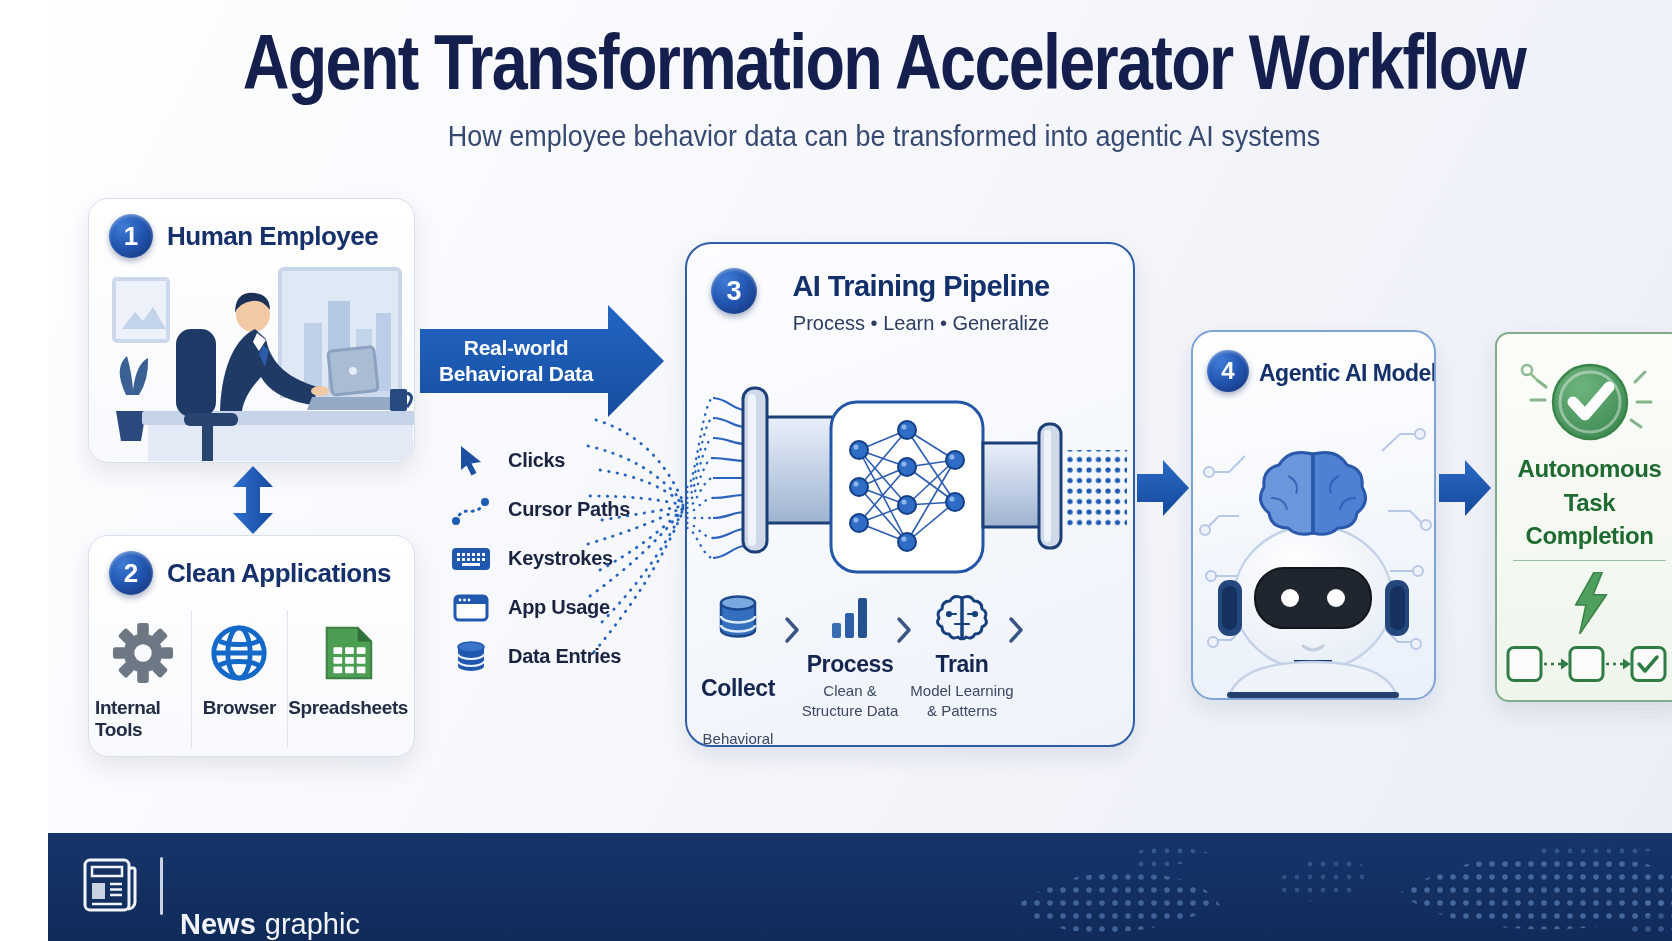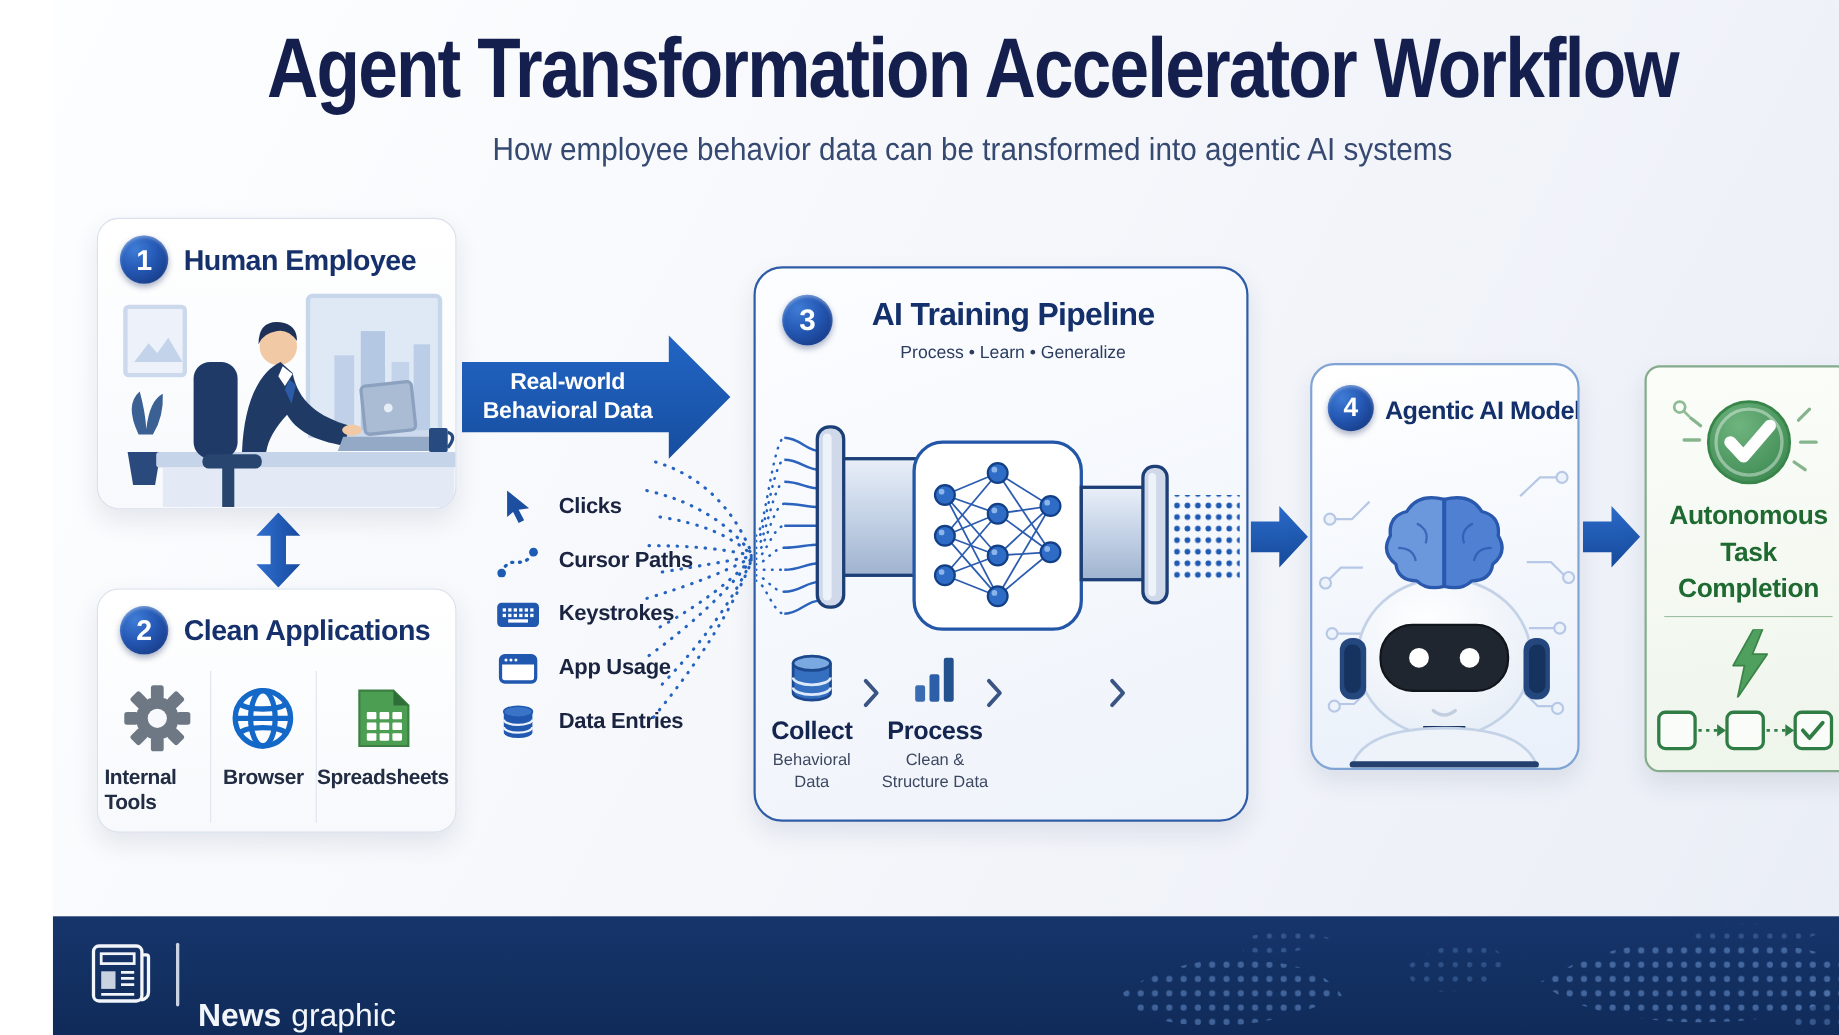--- a/index.html
+++ b/index.html
@@ -64,28 +64,28 @@
 
   
   #card3 {
     left:637px; top:242px; width:450px; height:505px;
     border:2px solid #2f5ca6; border-radius:26px;
     background:linear-gradient(160deg,#fcfdff 0%,#eef3fa 100%);
   }
   .p-badge { position:absolute; left:24px; top:24px; width:46px; height:46px; font-size:27px; }
   .p-titles { position:absolute; left:96px; top:26px; width:276px; text-align:center; }
   .p-title { font-size:29px; font-weight:700; color:#14306b; letter-spacing:-.6px; white-space:nowrap; }
-  .p-sub { margin-top:9px; font-size:16px; color:#2c3d60; font-weight:500; white-space:nowrap; }
+  .p-sub { margin-top:9px; font-size:20px; color:#2c3d60; font-weight:500; white-space:nowrap; }
   .pipeline-svg { position:absolute; left:0; top:118px; }
   .stages { position:absolute; left:0; top:348px; width:100%; height:150px; }
   .stage { position:absolute; display:flex; flex-direction:column; align-items:center; text-align:center; width:116px; }
   .stage-icon { height:50px; display:flex; align-items:flex-end; }
   .stage-title { margin-top:9px; font-size:23px; font-weight:700; color:#14264f; letter-spacing:-.4px; }
   .stage-desc { margin-top:3px; font-size:15px; color:#3c4761; line-height:1.32; font-weight:500; }
-  .s0 { left:-7px; }  .s0 .stage-desc { max-width:80px; }
+  .s0 { left:-7px;gap:24px; }  .s0 .stage-desc { max-width:80px; }
   .s1 { left:105px; } .s1 .stage-desc { max-width:130px; }
   .s2 { left:217px; } .s2 .stage-desc { max-width:120px; }
   .s3 { left:327px; } .s3 .stage-desc { max-width:92px; }
   .chev { position:absolute; top:22px; }
   .c0 { left:97px; } .c1 { left:209px; } .c2 { left:321px; }
 
   .harrow { position:absolute; }
   #arrow34 { left:1089px; top:458px; }
   #arrow45 { left:1391px; top:458px; }
 
@@ -447,20 +447,35 @@
             <rect x="20" y="21" width="9" height="25" rx="2" fill="#2d5fa8"></rect>
             <rect x="33" y="6" width="9" height="40" rx="2" fill="#24528f"></rect>
           </svg>
         </span>
         <span class="stage-title">Process</span>
         <span class="stage-desc">Clean &amp; Structure Data</span>
       </div>
       <svg class="chev c1" width="16" height="32" viewBox="0 0 16 32">
         <polyline points="3,5 13,16 3,27" fill="none" stroke="#3a5584" stroke-width="3.5" stroke-linecap="round" stroke-linejoin="round"></polyline>
         </svg>
+      <div class="stage s2">
+        <span class="stage-icon">
+          <svg width="54" height="50" viewBox="0 0 54 50">
+            <g fill="none" stroke="#17407f" stroke-width="3" stroke-linejoin="round" stroke-linecap="round">
+              <path d="M27 6 q-8 -4 -12 3 q-8 0 -8 8 q-6 3 -3 9 q-4 6 3 9 q0 7 7 7 q3 6 9 3 q3 3 4 1 z"></path>
+              <path d="M27 6 q8 -4 12 3 q8 0 8 8 q6 3 3 9 q4 6 -3 9 q0 7 -7 7 q-3 6 -9 3 q-3 3 -4 1 z"></path>
+              <path d="M14 22 h7 M33 22 h7 M20 32 h5 M29 32 h5" stroke-width="2.2"></path>
+              <circle cx="14" cy="22" r="1.6" fill="#17407f"></circle>
+                <circle cx="40" cy="22" r="1.6" fill="#17407f"></circle>
+            </g>
+          </svg>
+        </span>
+        <span class="stage-title">Train</span>
+        <span class="stage-desc">Model Learning &amp; Patterns</span>
+      </div>
       <svg class="chev c2" width="16" height="32" viewBox="0 0 16 32">
         <polyline points="3,5 13,16 3,27" fill="none" stroke="#3a5584" stroke-width="3.5" stroke-linecap="round" stroke-linejoin="round"></polyline>
         </svg>
     </div>
   </section>
 
   <svg class="harrow" id="arrow34" width="53" height="60" viewBox="0 0 53 60">
     <defs>
         <linearGradient id="hg1" x1="0" y1="0" x2="0" y2="1">
       <stop offset="0" stop-color="#2a6ac8"></stop>

